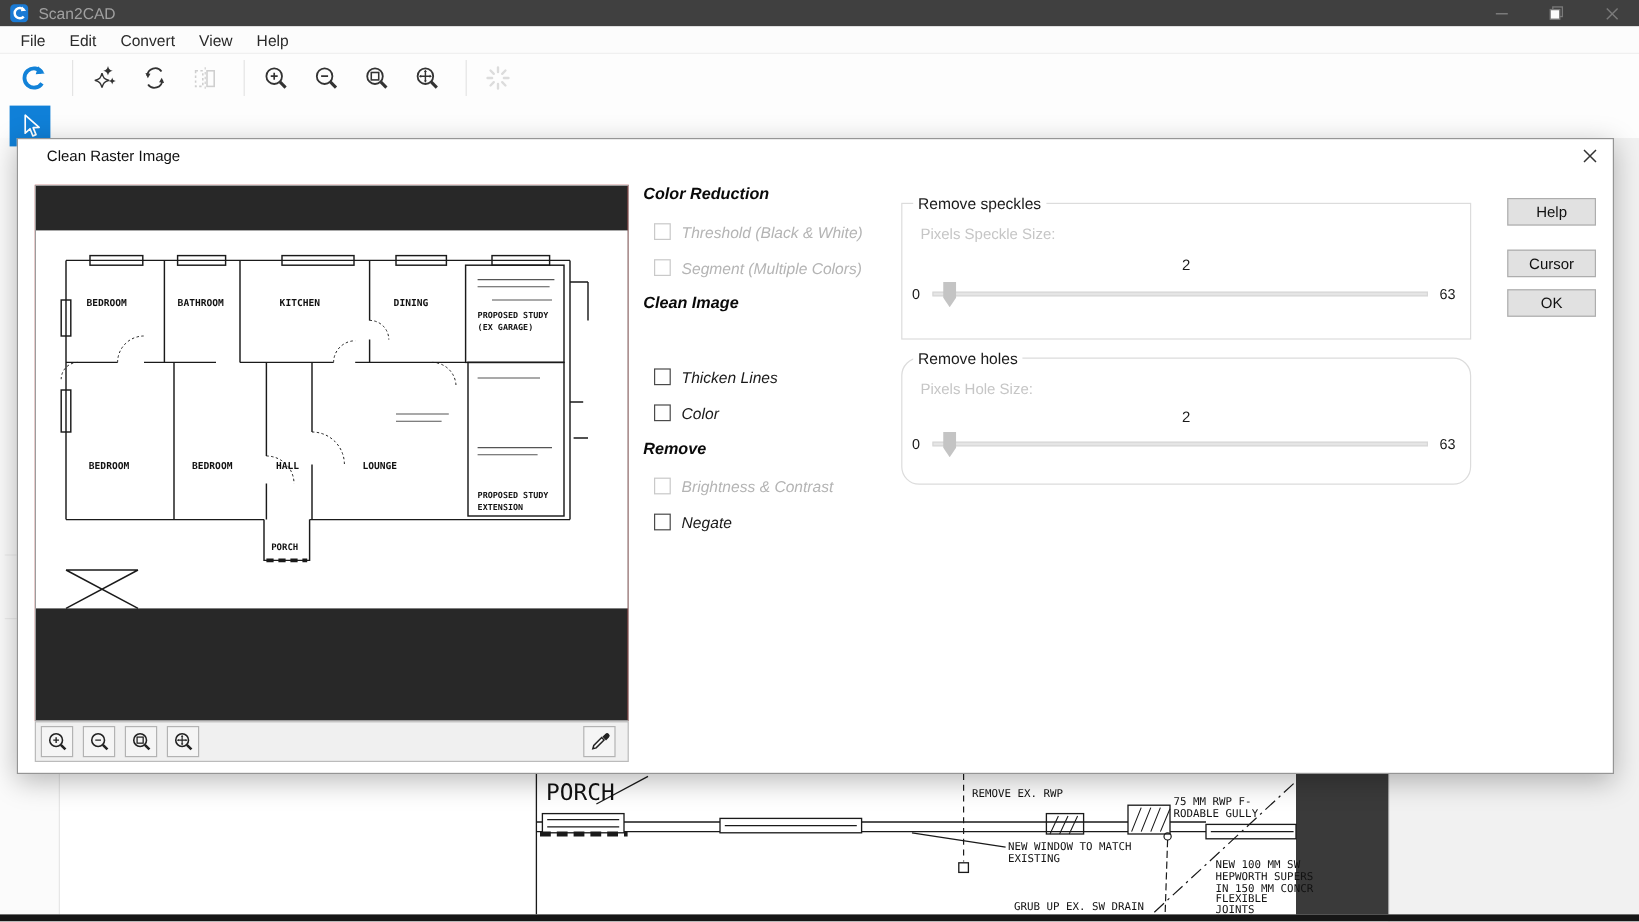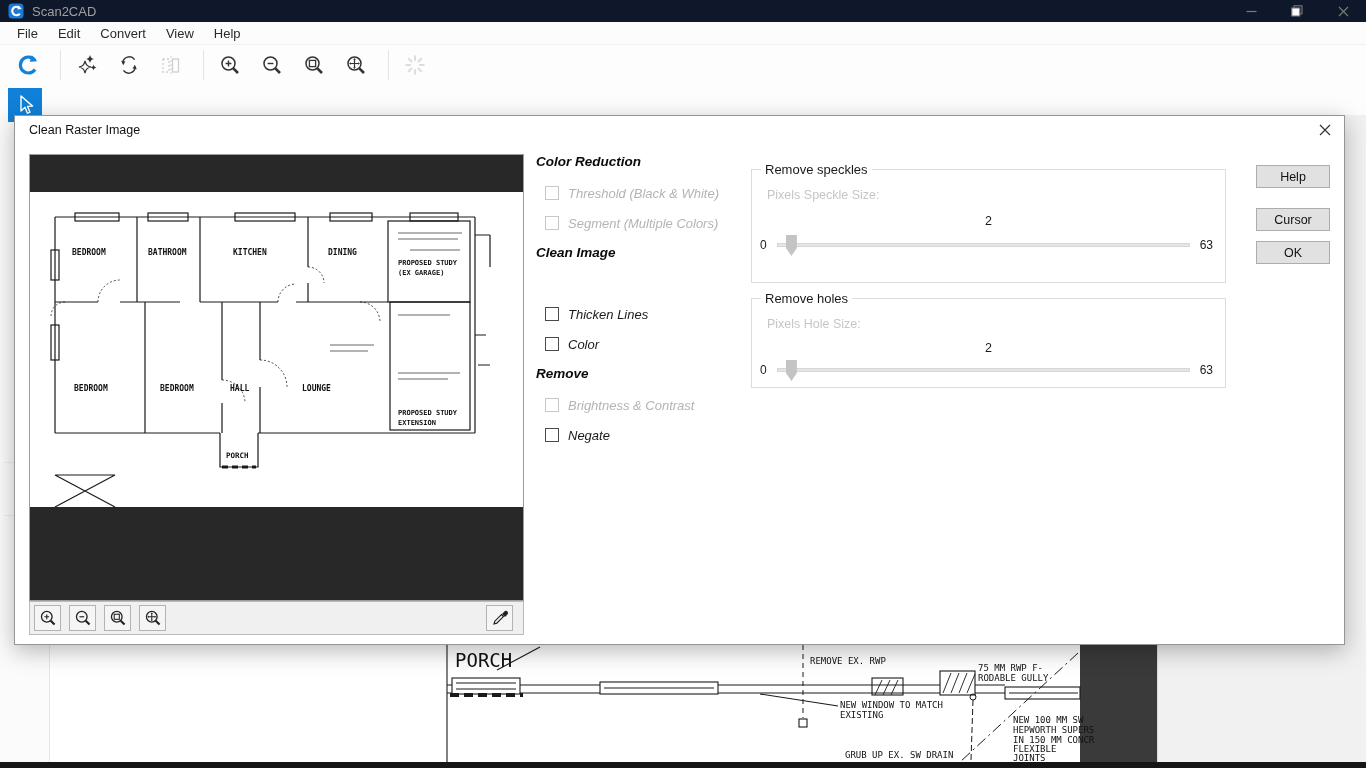--- a/index.html
+++ b/index.html
@@ -1,20 +1,20 @@
 <!DOCTYPE html>
 <html><head>
 <meta charset="utf-8">
 <style>
   * { margin:0; padding:0; box-sizing:border-box; }
   html,body { width:1366px; height:768px; overflow:hidden; font-family:"Liberation Sans",sans-serif; background:#fff; }
   .app { position:relative; width:1366px; height:768px; background:#fdfdfd; }
 
   
-  .titlebar { position:absolute; left:0; top:0; width:1366px; height:22px; background:#0f172a; display:flex; align-items:center; }
+  .titlebar { position:absolute; left:0; top:0; width:1366px; height:22px; background:#404040; display:flex; align-items:center; }
   .titlebar .logo { margin-left:8px; width:16px; height:16px; }
   .titlebar .title { margin-left:8px; font-size:13px; color:#a0a0a0; }
   .win-controls { position:absolute; right:0; top:0; height:22px; display:flex; }
   .win-btn { width:46px; height:22px; display:flex; align-items:center; justify-content:center; }
 
   
   .menubar { position:absolute; left:0; top:22px; width:1366px; height:22px; background:#fcfcfc; display:flex; align-items:center; padding-left:7px; }
   .menu-item { font-size:13px; color:#2a2a2a; padding:2px 10px; }
 
   
@@ -36,21 +36,21 @@
   .workspace { position:absolute; left:0; top:115px; width:1366px; height:653px; background:#ffffff; }
   .left-panel { position:absolute; left:0; top:0; width:50px; height:647px; background:#fbfbfb; border-right:1px solid #e7e7e7; }
   .left-panel .sep { position:absolute; left:4px; right:4px; height:1px; background:#ededed; }
   .right-panel { position:absolute; left:1157px; top:0; width:209px; height:653px; background:#f1f1f1; border-left:1px solid #dcdcdc; }
   .canvas-band { position:absolute; left:1080px; top:0; width:77px; height:647px; background:#3a3a3a; }
   .bottom-bar { position:absolute; left:0; top:647px; width:1366px; height:6px; background:#161616; }
   .plan-canvas { position:absolute; left:0; top:0; width:1157px; height:647px; }
 
   
   .dialog { position:absolute; left:14px; top:115px; width:1331px; height:530px; background:#ffffff; border:1px solid #959595; box-shadow:0 6px 22px rgba(0,0,0,.28); z-index:10; }
-  .dlg-titlebar { position:absolute; left:0; top:0; width:100%; height:27px; display:flex; align-items:center; padding-left:14px; }
+  .dlg-titlebar { position:absolute; left:0; top:0; width:100%; height:27px; display:flex; align-items:center; padding-left:24px; }
   .dlg-title { font-size:12.5px; color:#111; }
   .dlg-close { position:absolute; right:7px; top:3px; width:24px; height:21px; display:flex; align-items:center; justify-content:center; }
 
   
   .preview { position:absolute; left:14px; top:38px; width:495px; height:447px; background:#ef4444; border:1px solid #9d9d9d; overflow:hidden; }
   .preview-toolbar { position:absolute; left:14px; top:485px; width:495px; height:34px; background:#f0f0f0; border:1px solid #bbbbbb; display:flex; align-items:center; padding:0 4px; gap:8px; }
   .pv-btn { width:27px; height:26px; background:#f5f5f5; border:1px solid #b3b3b3; display:flex; align-items:center; justify-content:center; }
   .pv-btn.pick { margin-left:auto; margin-right:6px; }
 
   
@@ -399,21 +399,21 @@
       <span class="g-value" style="top:44px">2</span>
       <div class="slider-row" style="top:68px">
         <span>0</span>
         <div class="track">
           <div class="thumb"></div>
         </div>
         <span>63</span>
       </div>
     </div>
 
-    <div class="groupbox" style="top:182px; height:90px;">
+    <div class="groupbox" style="top:182px; height:106px;border-radius:15px;">
       <span class="g-title">Remove holes</span>
       <span class="dim-label">Pixels Hole Size:</span>
       <span class="g-value" style="top:42px">2</span>
       <div class="slider-row" style="top:64px">
         <span>0</span>
         <div class="track">
           <div class="thumb"></div>
         </div>
         <span>63</span>
       </div>

